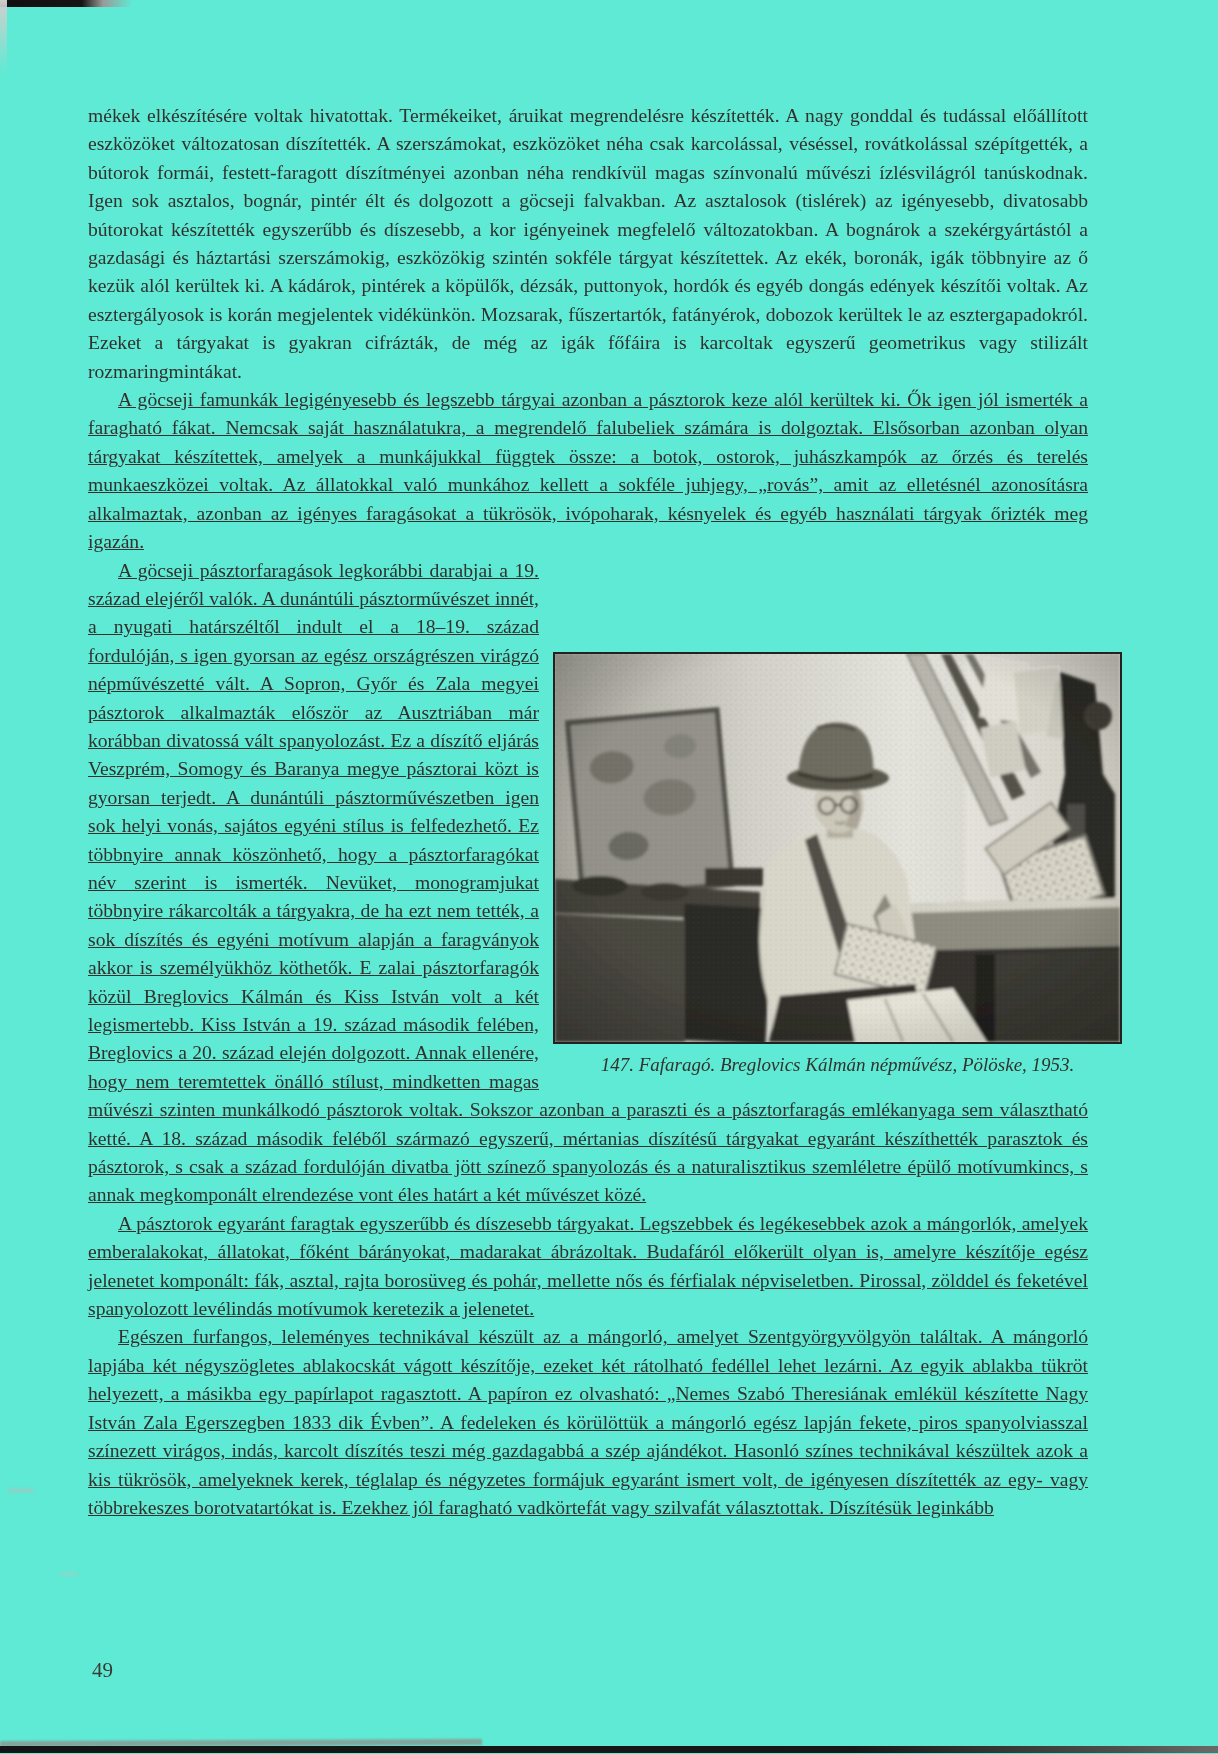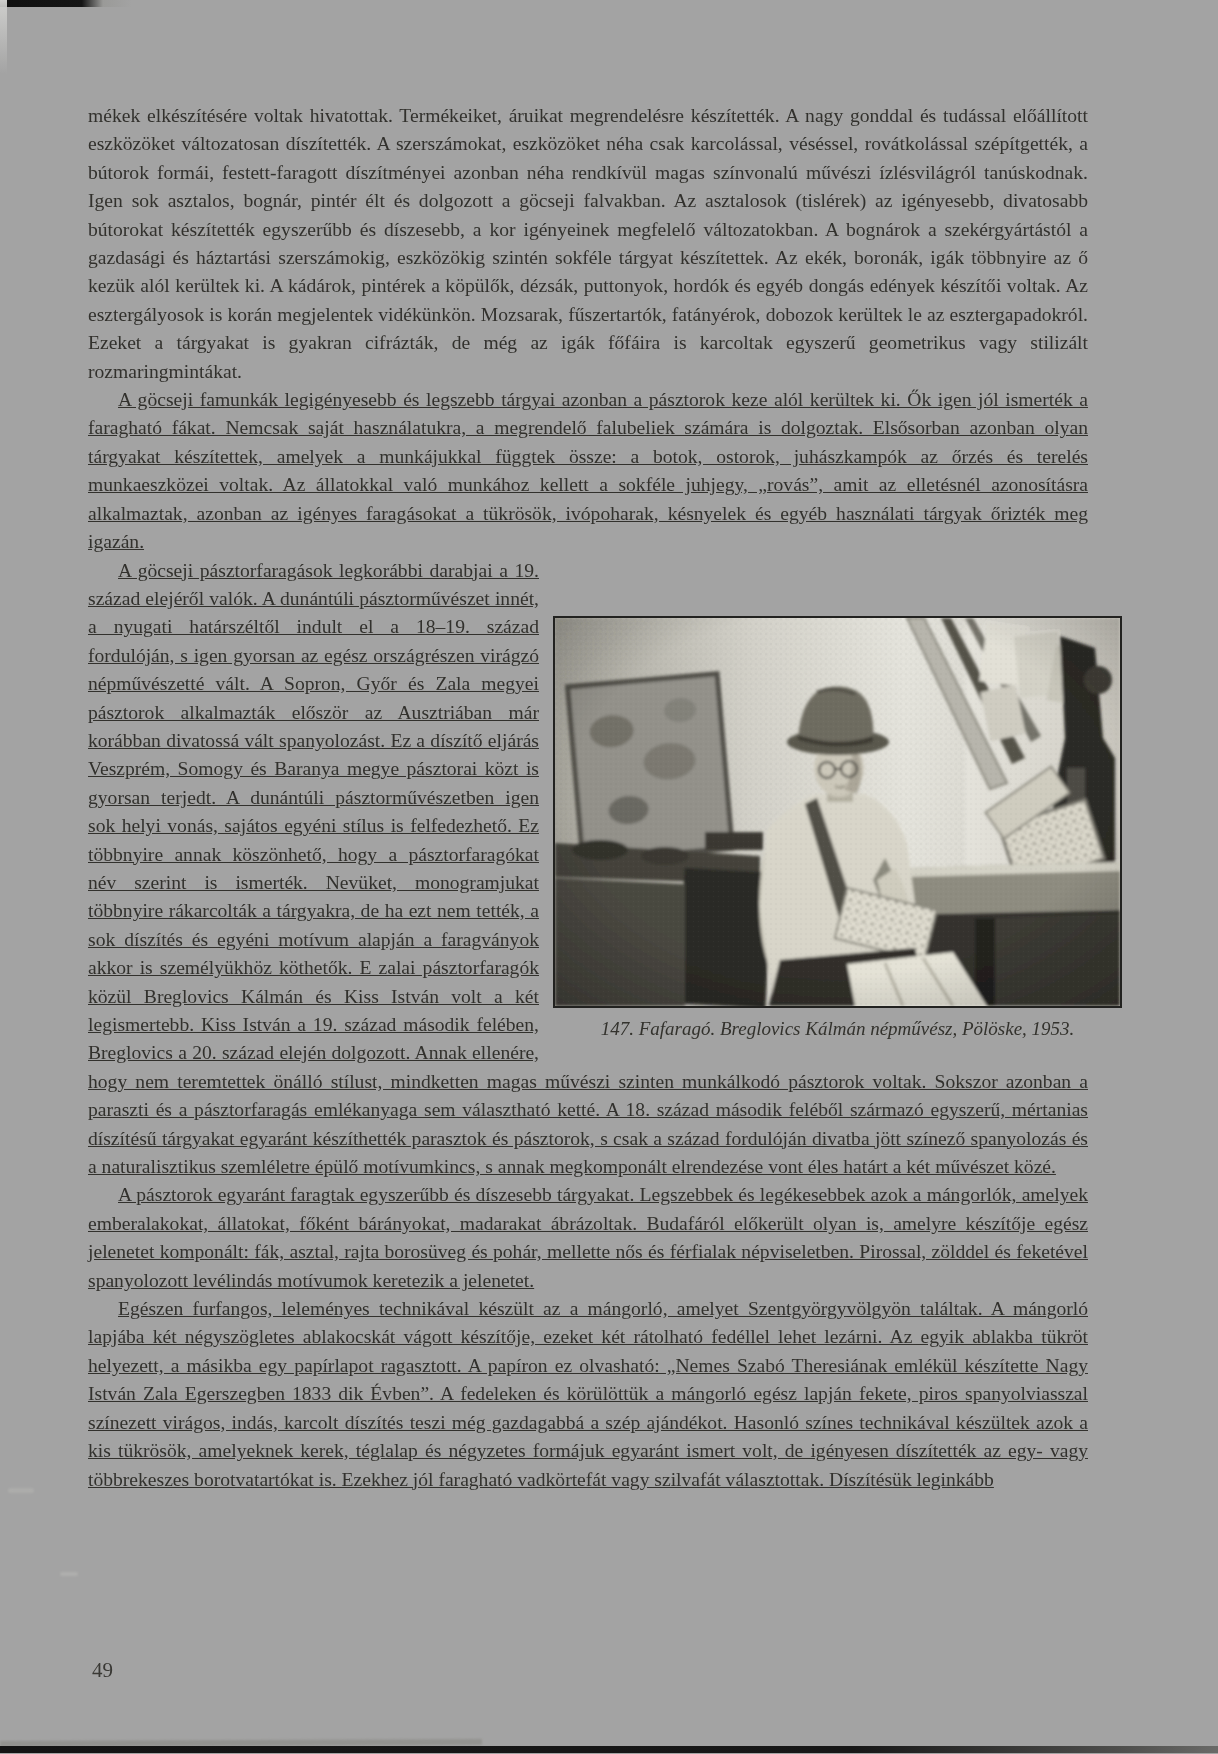--- a/index.html
+++ b/index.html
@@ -1,21 +1,21 @@
 <!DOCTYPE html>
 <html lang="hu"><head>
 <meta charset="utf-8">
 <style>
   * { margin: 0; padding: 0; box-sizing: border-box; }
   html, body { background: #ffffff; }
   .page {
     position: relative;
     width: 1218px;
     height: 1754px;
-    background: #a3a3a3;
+    background: #5eead4;
     overflow: hidden;
     font-family: "Liberation Serif", "DejaVu Serif", serif;
     color: #32312d;
   }
   
   .artifact-top {
     position: absolute; top: 0; left: 0; width: 132px; height: 7px;
     background: linear-gradient(to right, #101010 0%, #151515 62%, #9a9a98 78%, rgba(250,250,248,0) 100%);
   }
   .artifact-left-strip {
@@ -45,21 +45,21 @@
     font-size: 19.6px; line-height: 28.4px;
     text-align: justify;
     hyphens: auto; -webkit-hyphens: auto;
   }
   .para { text-align: justify; }
   .para.indent { text-indent: 30px; text-decoration: underline; }
   
   .photo-figure {
     float: right;
     width: 569px;
-    margin: 59px -34px 12px 14px;
+    margin: 95px -34px 12px 14px;
   }
   .photo-frame {
     width: 569px; height: 392px;
     border: 2px solid #222220;
     background: #d8d6ce;
   }
   .photo-frame svg { display: block; }
   .photo-caption {
     margin-top: 9px;
     text-align: center;

